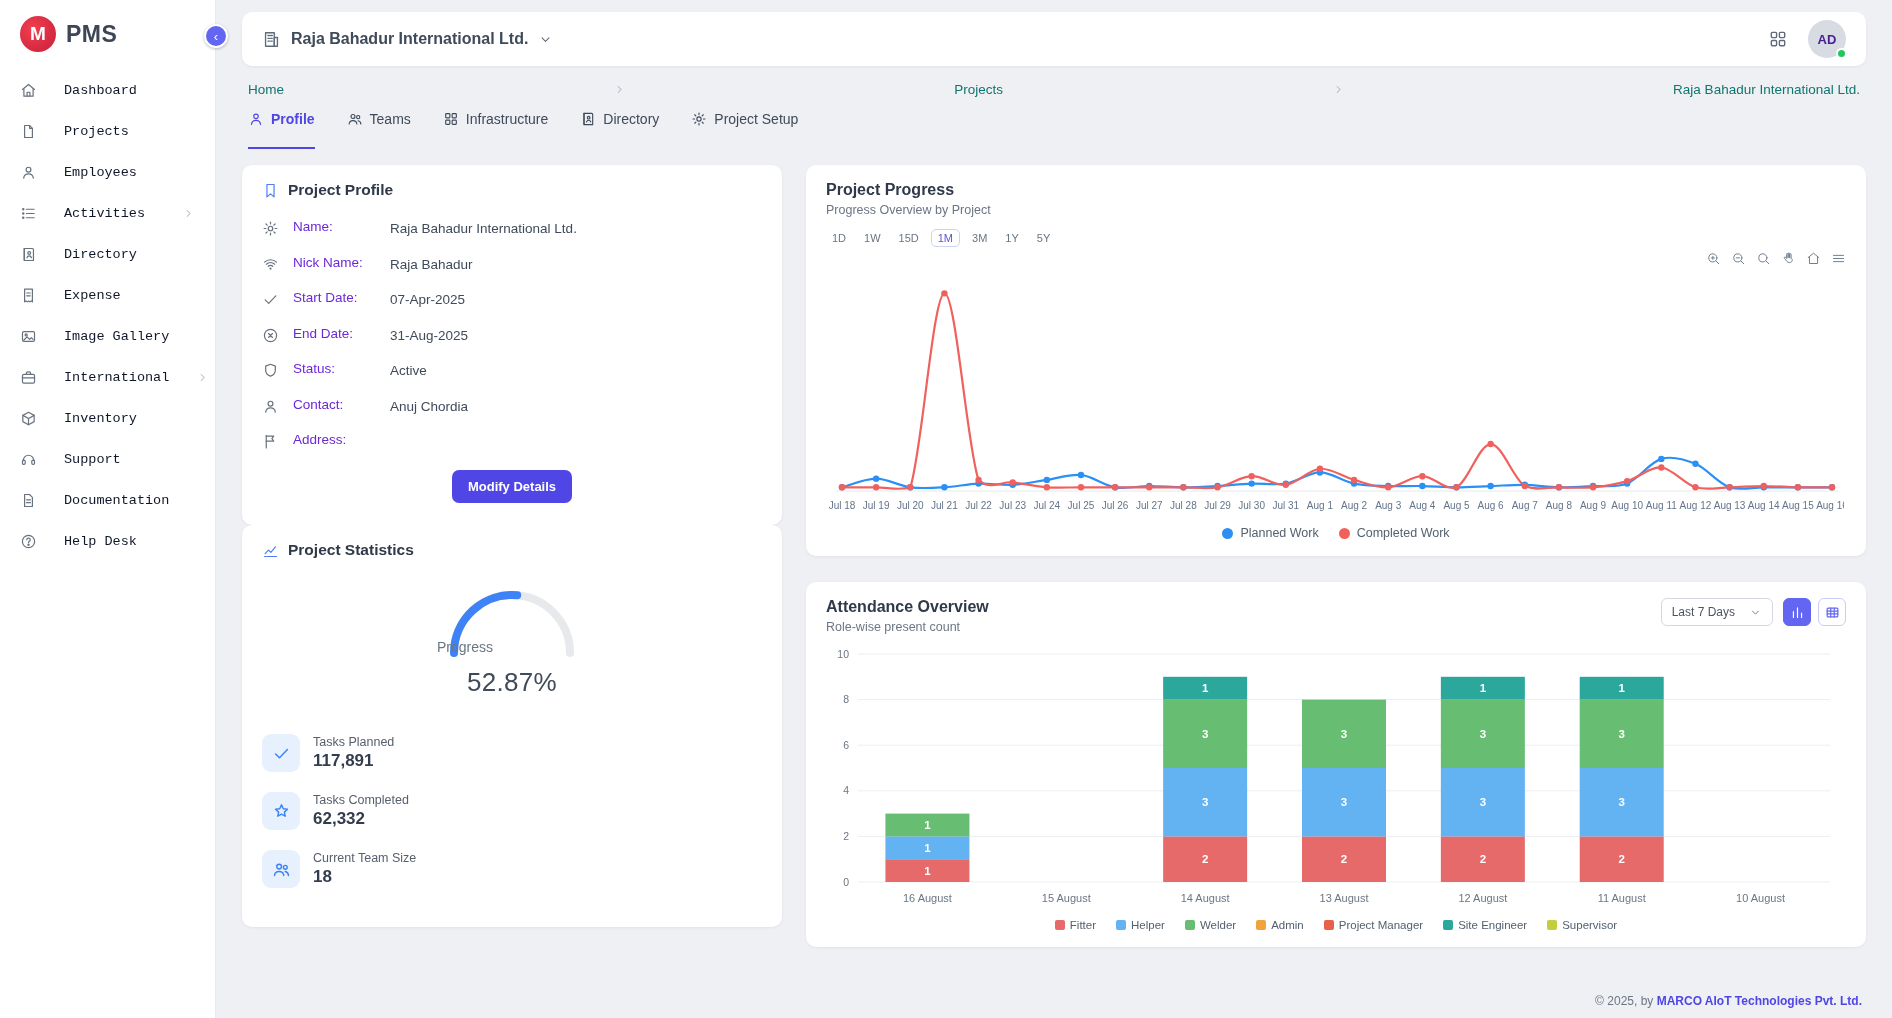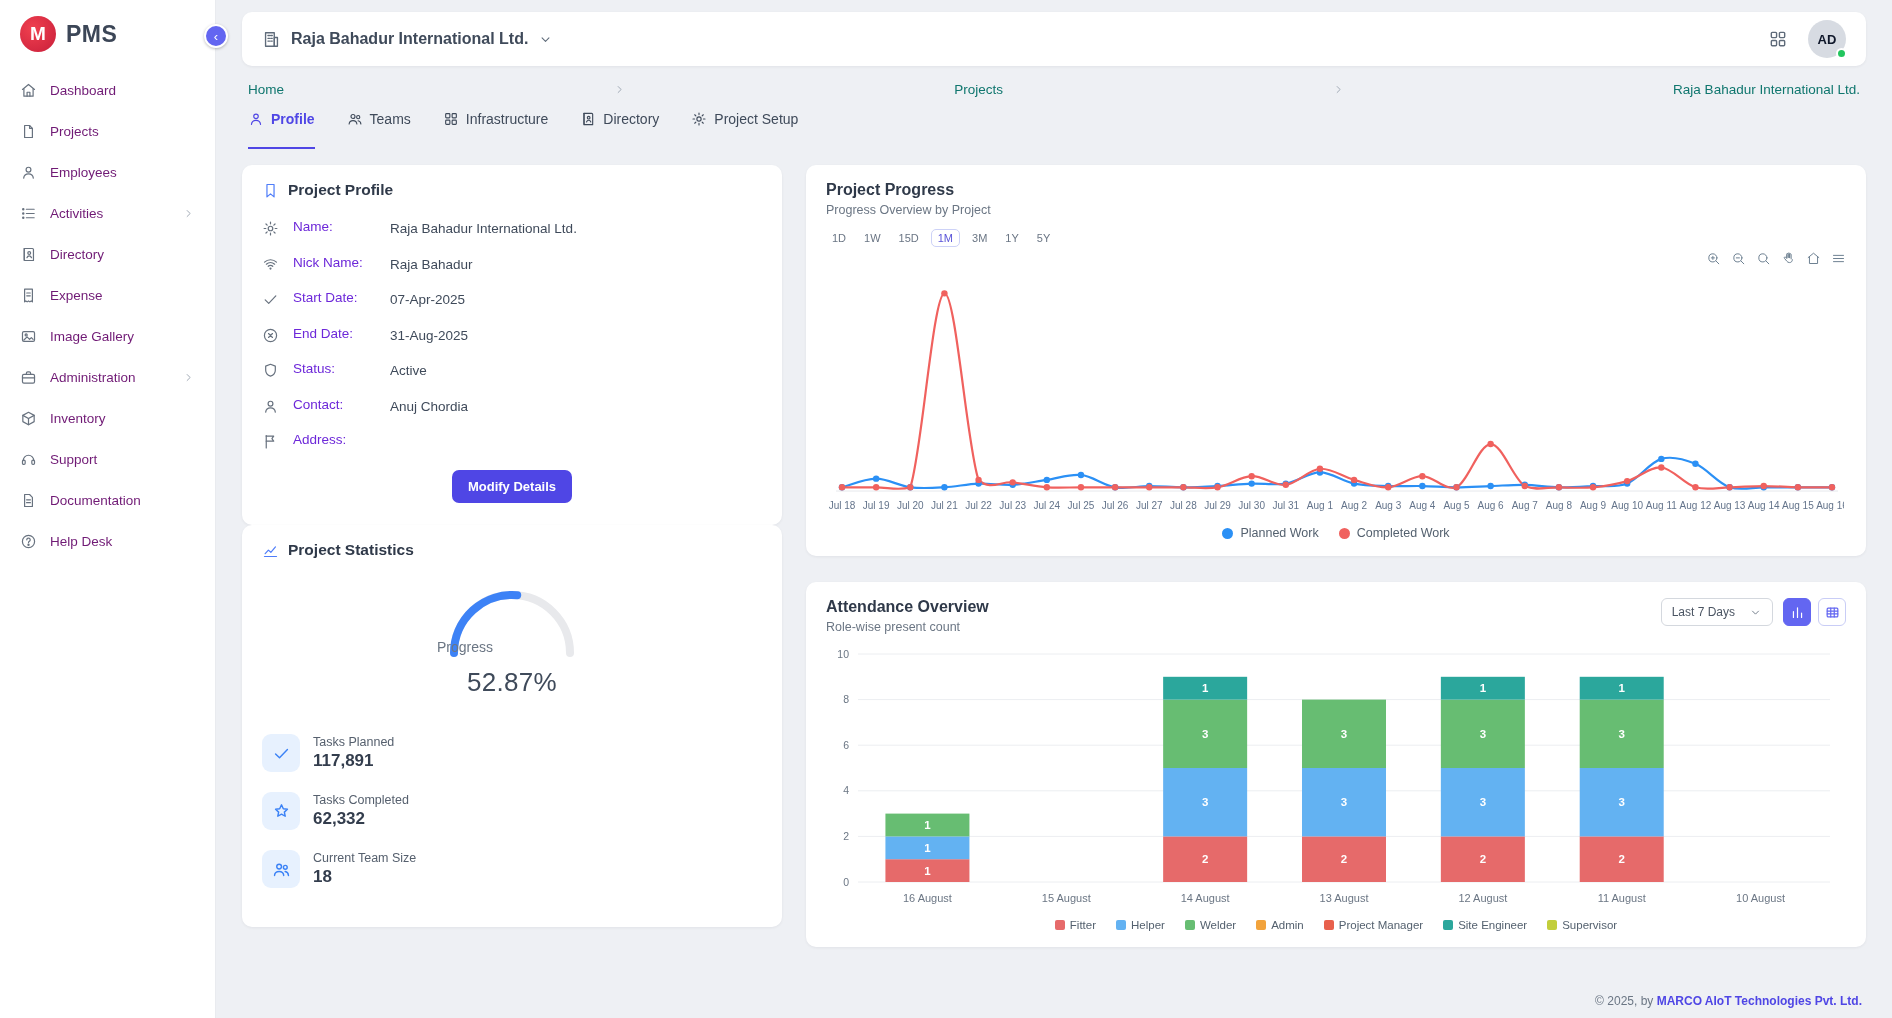--- a/index.html
+++ b/index.html
@@ -5,36 +5,36 @@
   *{box-sizing:border-box;margin:0;padding:0;}
   html,body{width:1892px;height:1018px;}
   body{font-family:"Liberation Sans","DejaVu Sans",sans-serif;background:#eef0f4;color:#374151;font-size:14px;overflow:hidden;}
   .app{display:flex;width:1892px;height:1018px;position:relative;overflow:hidden;}
 
   
   .sidebar{width:216px;background:#fff;border-right:1px solid #e9ebef;display:flex;flex-direction:column;flex-shrink:0;}
   .logo{display:flex;align-items:center;gap:10px;padding:16px 20px 18px;cursor:pointer;}
   .logo-mark{width:36px;height:36px;border-radius:50%;background:radial-gradient(circle at 35% 35%,#f0404f,#c81e3a);color:#fff;font-weight:bold;font-size:19px;display:flex;align-items:center;justify-content:center;flex-shrink:0;}
   .logo-text{font-size:23px;font-weight:700;color:#3c4657;letter-spacing:.5px;}
-  .side-item{display:flex;align-items:center;gap:13px;padding:0 20px;height:41px;color:#701a75;font-size:13.5px;cursor:pointer;}
+  .side-item{display:flex;align-items:center;gap:27px;padding:0 20px;height:41px;color:#0f172a;font-size:13.5px;cursor:pointer;font-family:Liberation Mono, monospace;}
   .si-icon{color:#68727f;display:flex;}
   .si-label{flex:1;white-space:nowrap;}
   .si-chev{color:#9aa3af;display:flex;}
   .collapse-btn{position:absolute;left:204px;top:24px;width:24px;height:24px;border-radius:50%;background:#6366f1;color:#fff;border:2px solid #fff;font-size:13px;cursor:pointer;z-index:5;display:flex;align-items:center;justify-content:center;box-shadow:0 1px 3px rgba(0,0,0,.25);}
 
   
   .main{flex:1;padding:12px 26px 8px;display:flex;flex-direction:column;overflow:hidden;}
   .card{background:#fff;border-radius:10px;box-shadow:0 1px 3px rgba(16,24,40,.06);}
   .topbar{height:54px;display:flex;align-items:center;justify-content:space-between;padding:0 20px;}
   .topbar-left{display:flex;align-items:center;gap:10px;color:#4a5568;cursor:pointer;}
   .company{font-size:16px;font-weight:600;color:#3f4a5a;}
   .tb-chev{display:flex;color:#5f6b7a;}
   .topbar-right{display:flex;align-items:center;gap:20px;}
   .apps-btn{color:#5f6b7a;background:none;border:none;cursor:pointer;display:flex;}
-  .avatar{position:relative;width:38px;height:38px;border-radius:50%;background:#d7dbe2;color:#0f172a;font-weight:700;font-size:13px;display:flex;align-items:center;justify-content:center;cursor:pointer;}
+  .avatar{position:relative;width:38px;height:38px;border-radius:50%;background:#d7dbe2;color:#4c1d95;font-weight:700;font-size:13px;display:flex;align-items:center;justify-content:center;cursor:pointer;}
   .avatar .status{position:absolute;right:-1px;bottom:-1px;width:11px;height:11px;border-radius:50%;background:#22c55e;border:2px solid #fff;}
 
   .breadcrumb{display:flex;align-items:center;gap:10px;font-size:13.5px;color:#0f766e;margin:16px 6px 4px;justify-content:space-between;}
   .breadcrumb .sep{color:#9aa3af;display:flex;}
   .crumb{cursor:pointer;}
   .crumb.current{cursor:default;}
 
   .tabs{display:flex;gap:32px;margin:10px 6px 16px;}
   .tab{display:flex;align-items:center;gap:7px;font-size:14px;color:#3f4a5a;padding-bottom:20px;border-bottom:2.5px solid transparent;cursor:pointer;}
   .tab.active{color:#4f46e5;border-bottom-color:#4f46e5;font-weight:600;}
@@ -188,21 +188,21 @@
 
   </div>
         <div class="side-item">
     <span class="si-icon">
             <svg viewBox="0 0 24 24" width="17" height="17" fill="none" stroke="currentColor" stroke-width="1.7" stroke-linecap="round" stroke-linejoin="round">
               <rect x="3.5" y="7.5" width="17" height="12.5" rx="2"></rect>
               <path d="M9 7.5V6a2 2 0 0 1 2-2h2a2 2 0 0 1 2 2v1.5"></path>
               <path d="M3.5 12.5h17"></path>
             </svg>
           </span>
-    <span class="si-label">Administration</span>
+    <span class="si-label">International</span>
     <span class="si-chev">
             <svg viewBox="0 0 24 24" width="13" height="13" fill="none" stroke="currentColor" stroke-width="1.7" stroke-linecap="round" stroke-linejoin="round">
               <path d="M9.5 6.5l5.5 5.5-5.5 5.5"></path>
             </svg>
           </span>
   </div>
         <div class="side-item">
     <span class="si-icon">
             <svg viewBox="0 0 24 24" width="17" height="17" fill="none" stroke="currentColor" stroke-width="1.7" stroke-linecap="round" stroke-linejoin="round">
               <path d="M12 3.2l8 4.4v8.8l-8 4.4-8-4.4V7.6z"></path>

